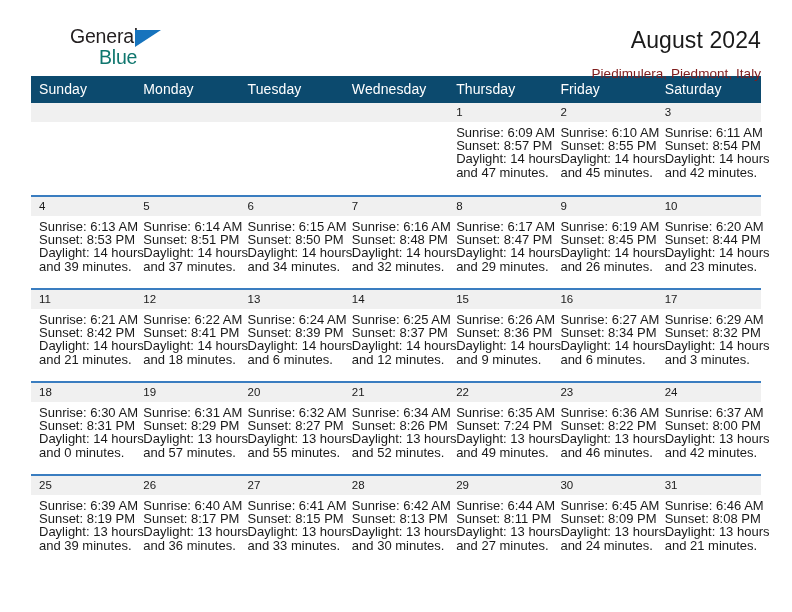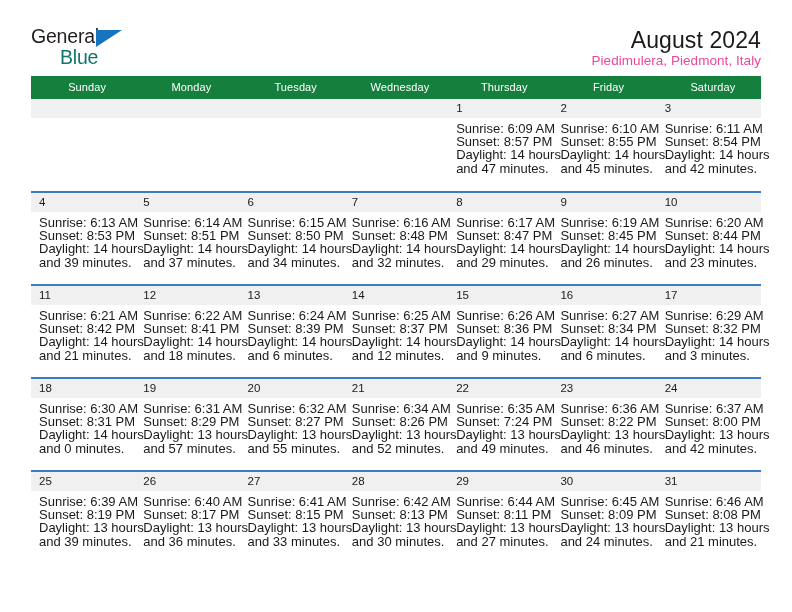--- a/index.html
+++ b/index.html
@@ -23,20 +23,21 @@
     align-items: flex-start;
     justify-content: space-between;
     padding-top: 27px;
     height: 76px;
   }
   .logo {
     position: relative;
     width: 120px;
     height: 46px;
     line-height: 1;
+    margin-left: 39px;
   }
   .logo-general {
     font-size: 19.5px;
     color: #231f20;
     letter-spacing: -0.2px;
     display: block;
   }
   .logo-blue {
     font-size: 19.5px;
     color: #0f766e;
@@ -57,37 +58,37 @@
   .title-block { text-align: right; }
   .cal-title {
     font-size: 23px;
     font-weight: normal;
     color: #1a1a1a;
     letter-spacing: 0.1px;
     line-height: 1.15;
   }
   .cal-sub {
     font-size: 13.5px;
-    color: #ec4899;
-    margin-top: 0;
+    color: #7f1d1d;
+    margin-top: 13px;
     letter-spacing: 0.05px;
   }
 
   
   .calendar {
     width: 730px;
     border-collapse: collapse;
     table-layout: fixed;
   }
   .calendar thead th {
-    background: #15803d;
+    background: #0c4a6e;
     color: #ffffff;
-    font-size: 11px;
+    font-size: 14px;
     font-weight: normal;
-    text-align: center;
+    text-align: left;
     padding: 5px 0 6px 8px;
     letter-spacing: 0.1px;
     height: 22px;
   }
   .calendar tbody tr { height: 93px; }
   .calendar tbody td {
     vertical-align: top;
     padding: 0;
     border-top: 2px solid #3a7dc0;
     background: #ffffff;

